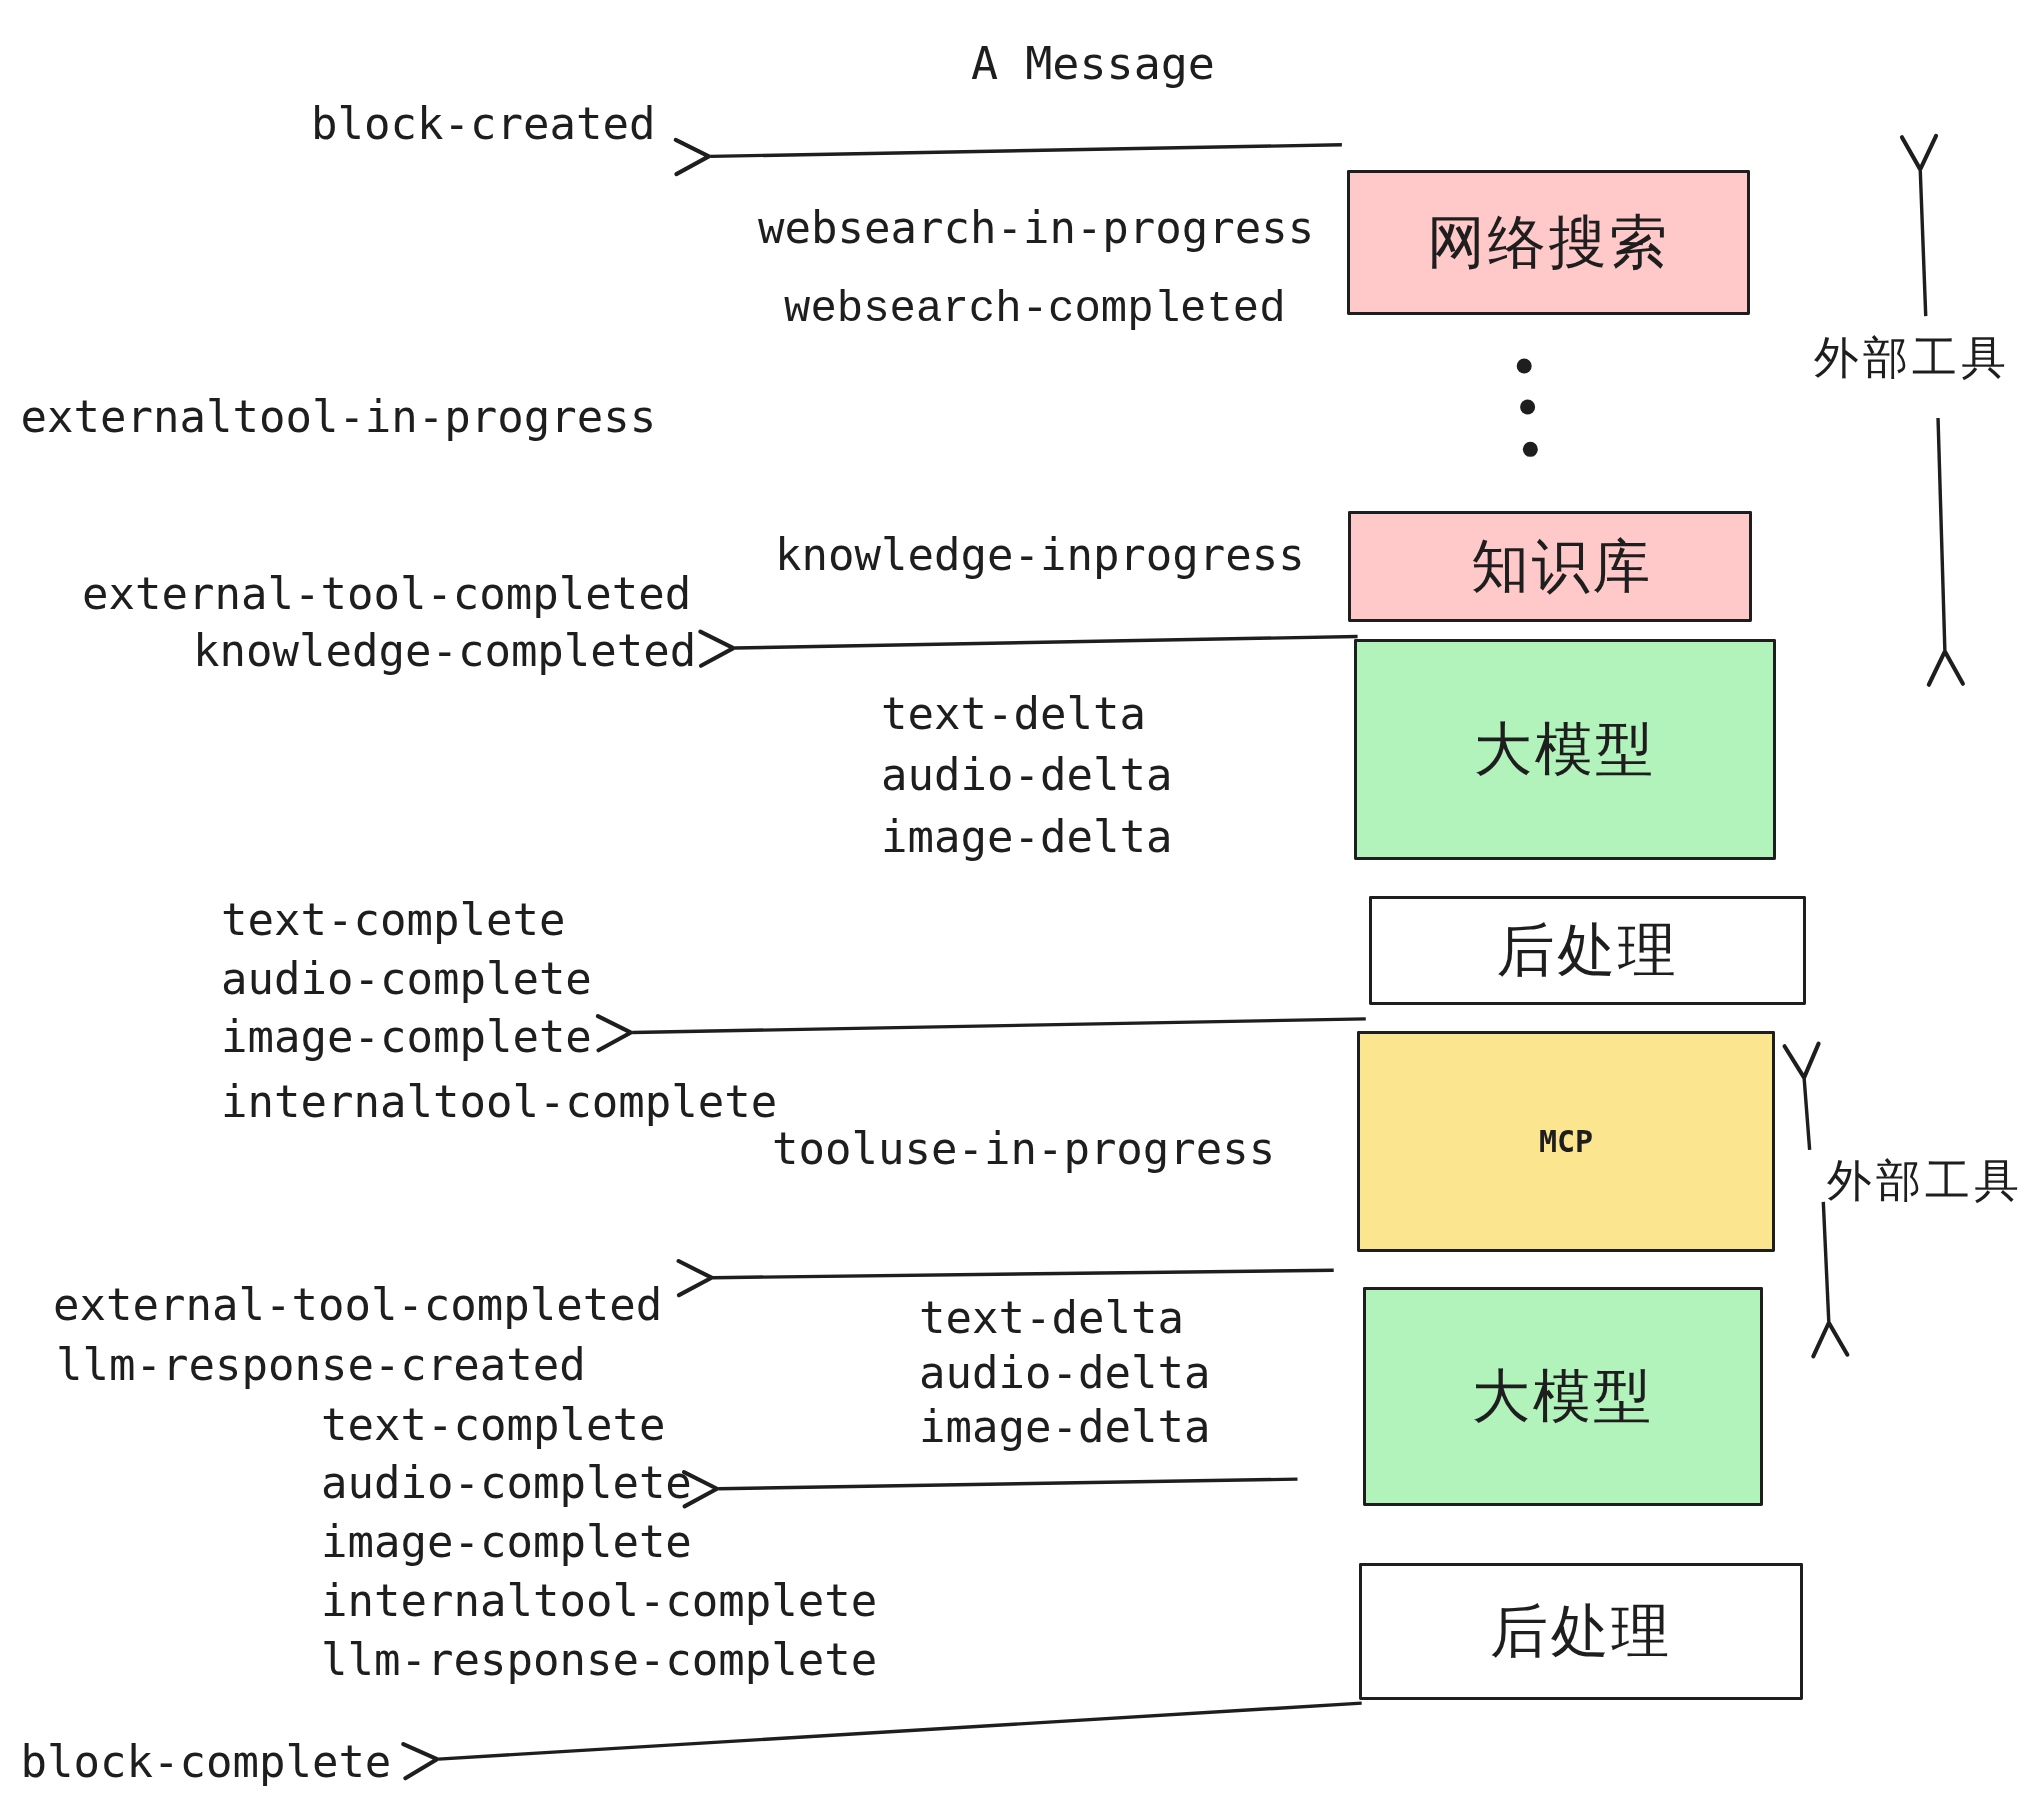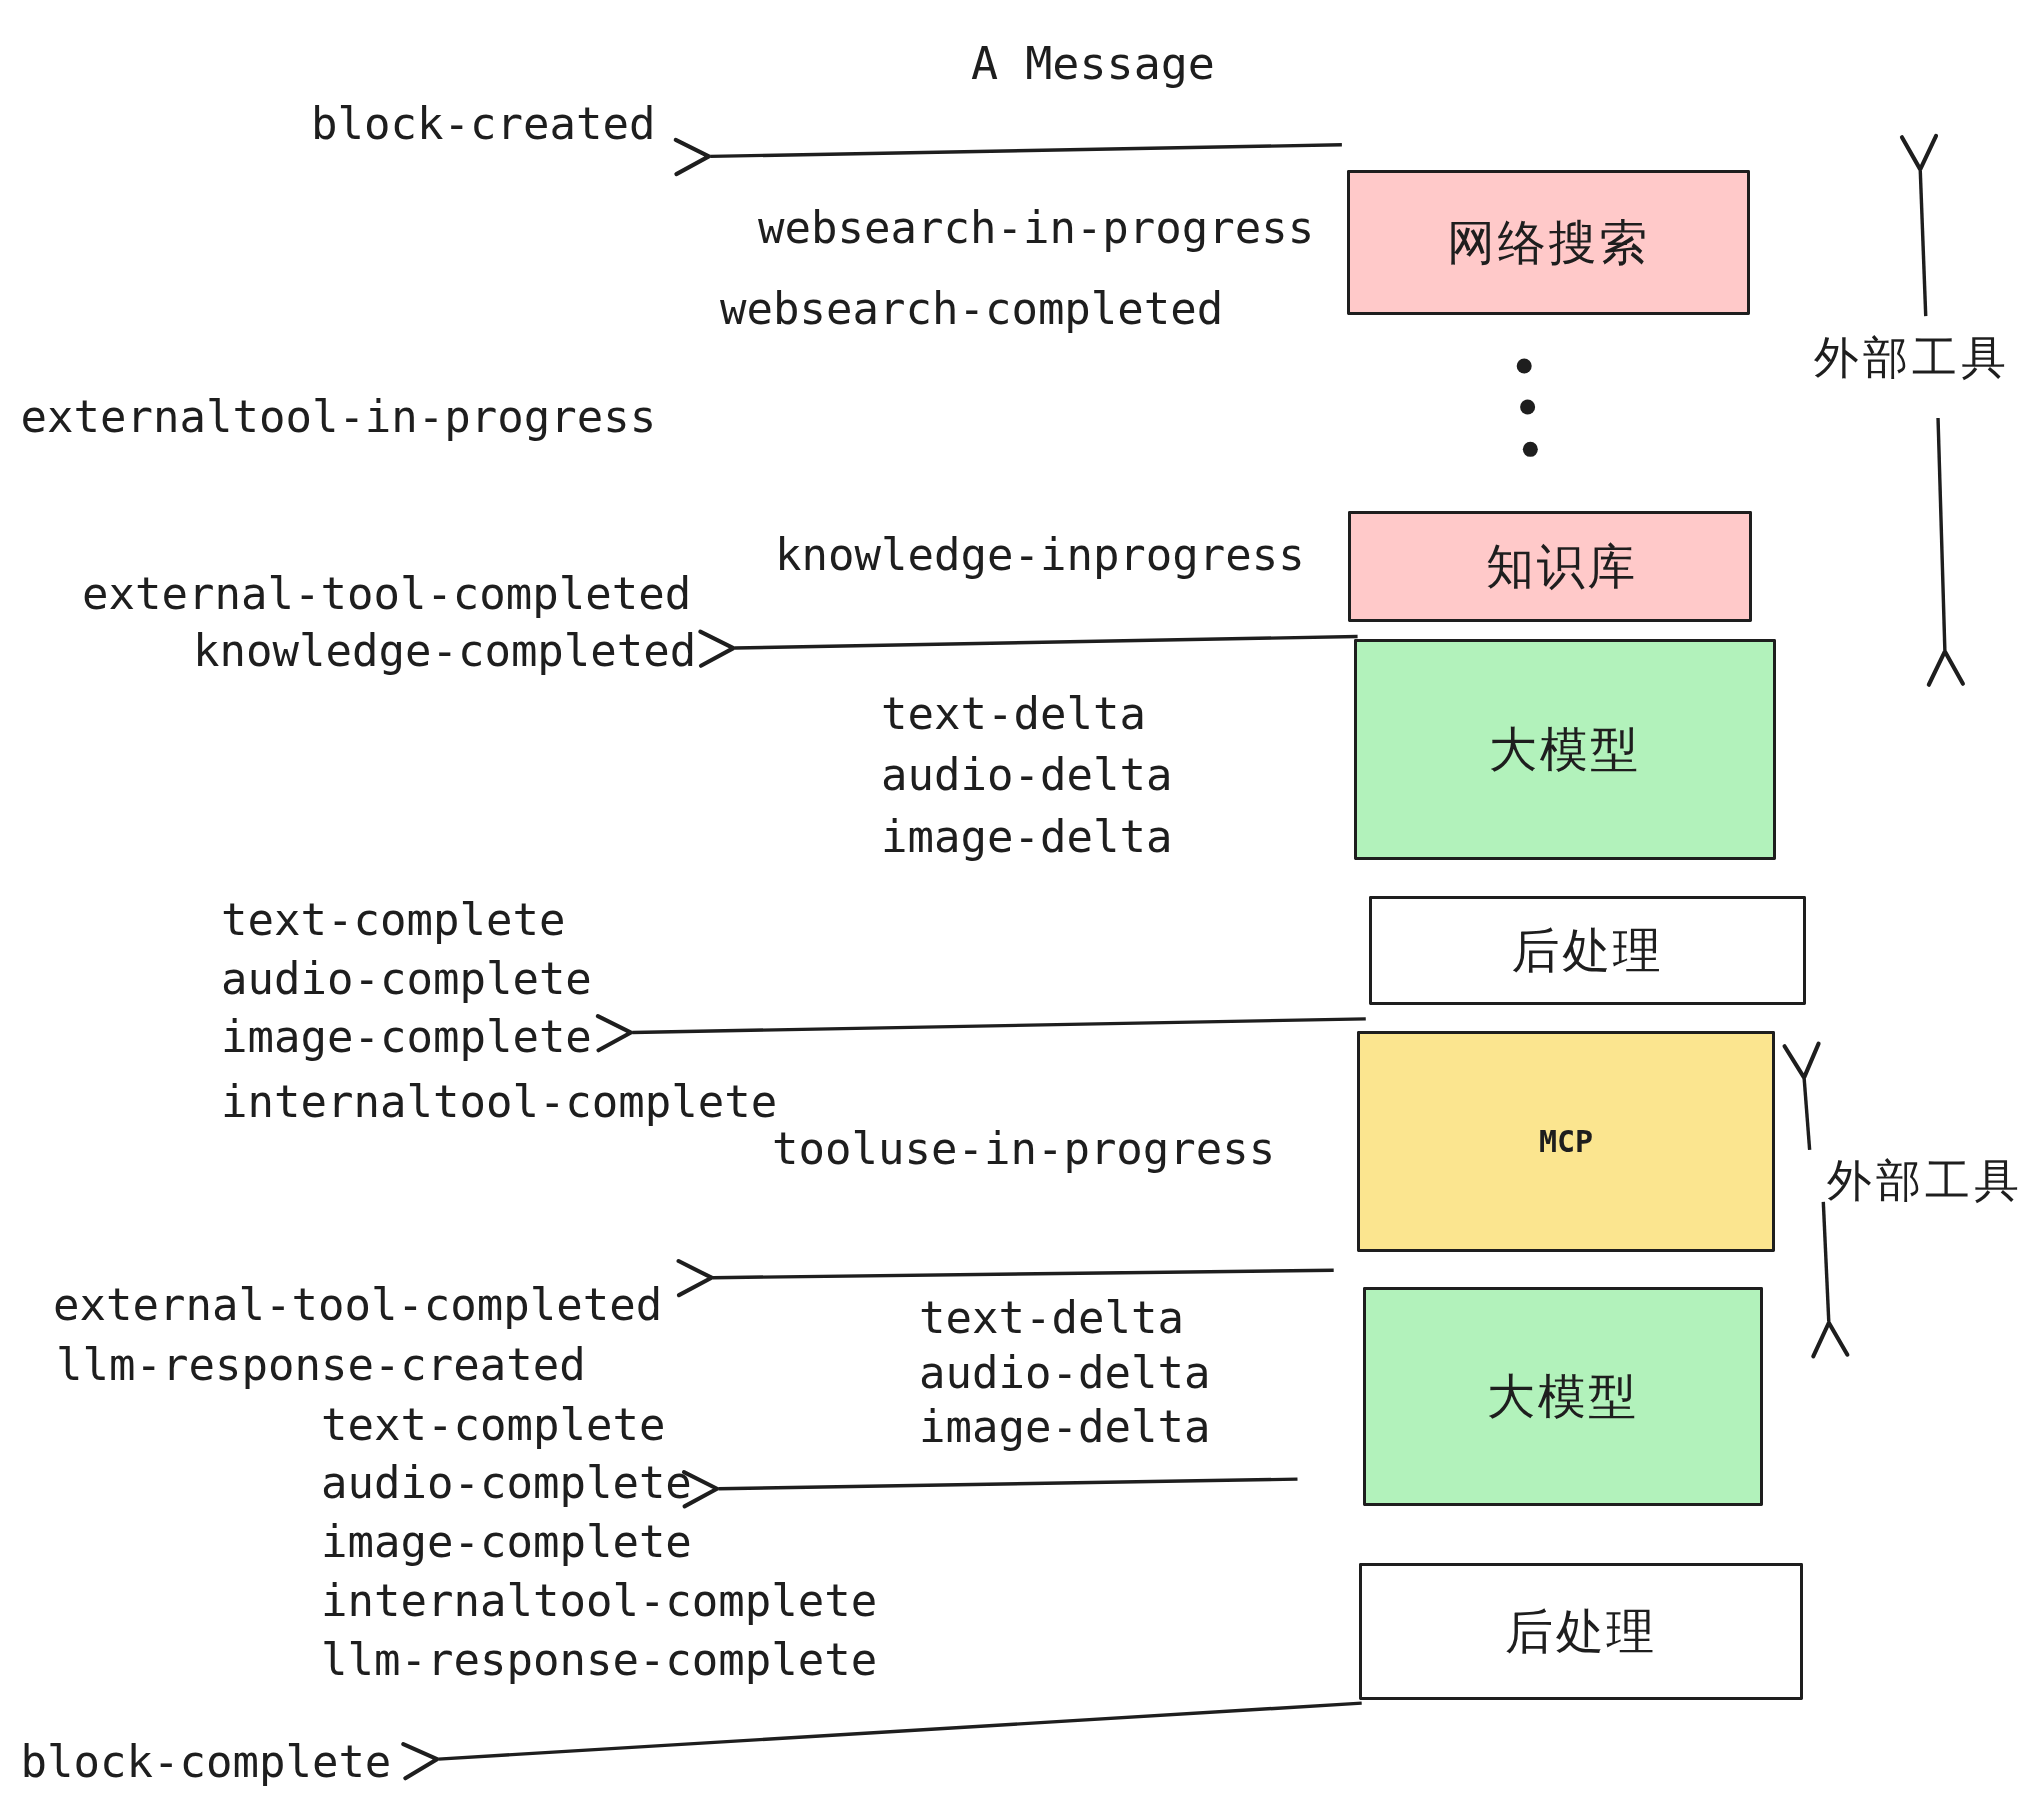--- a/index.html
+++ b/index.html
@@ -34,21 +34,21 @@
     position: absolute;
     border: 3.4px solid #1e1e1e;
     border-radius: 1.4px;
     display: flex;
     align-items: center;
     justify-content: center;
     box-sizing: border-box;
   }
   .box .lbl {
     font-family: Liberation Serif, serif;
-    font-size: 48px;
+    font-size: 58px;
     letter-spacing: 2.7px;
     white-space: nowrap;
   }
   .box .lbl.mono {
     font-family: "DejaVu Sans Mono", monospace;
     font-weight: bold;
     font-size: 30px;
     letter-spacing: 0;
   }
   .annot {
@@ -120,21 +120,21 @@
   </div>
   <div class="box" style="left:1359px; top:1563px; width:444px; height:137px; background:#ffffff;">
     <span class="lbl">后处理</span>
   </div>
 
   <div class="annot" style="left:1912px; top:358px;">外部工具</div>
   <div class="annot" style="left:1925px; top:1181px;">外部工具</div>
 
   <div class="evt" style="left:311px;  top:124px;">block-created</div>
   <div class="evt" style="left:758px; top:228px;">websearch-in-progress</div>
-  <div class="evt" style="left:720px; top:309px;">websearch-completed</div>
+  <div class="evt" style="left:784px; top:309px;font-family:Liberation Mono, monospace;">websearch-completed</div>
   <div class="evt" style="left:20.5px;   top:417px;">externaltool-in-progress</div>
   <div class="evt" style="left:775px; top:555px;">knowledge-inprogress</div>
   <div class="evt" style="left:82px;  top:594px;">external-tool-completed</div>
   <div class="evt" style="left:193px;  top:651px;">knowledge-completed</div>
   <div class="evt" style="left:881px; top:714px;">text-delta</div>
   <div class="evt" style="left:881px; top:775px;">audio-delta</div>
   <div class="evt" style="left:881px; top:837px;">image-delta</div>
   <div class="evt" style="left:221px;  top:920px;">text-complete</div>
   <div class="evt" style="left:221px;  top:979px;">audio-complete</div>
   <div class="evt" style="left:221px;  top:1037px;">image-complete</div>

